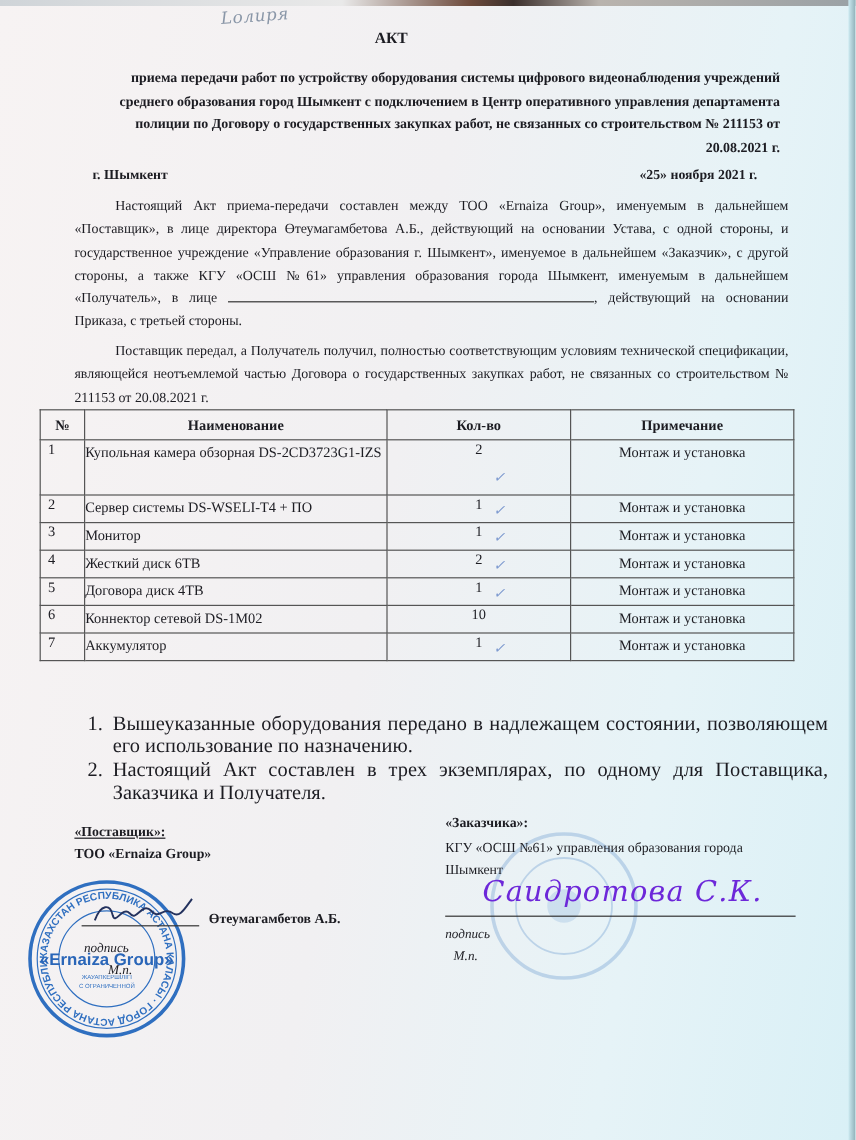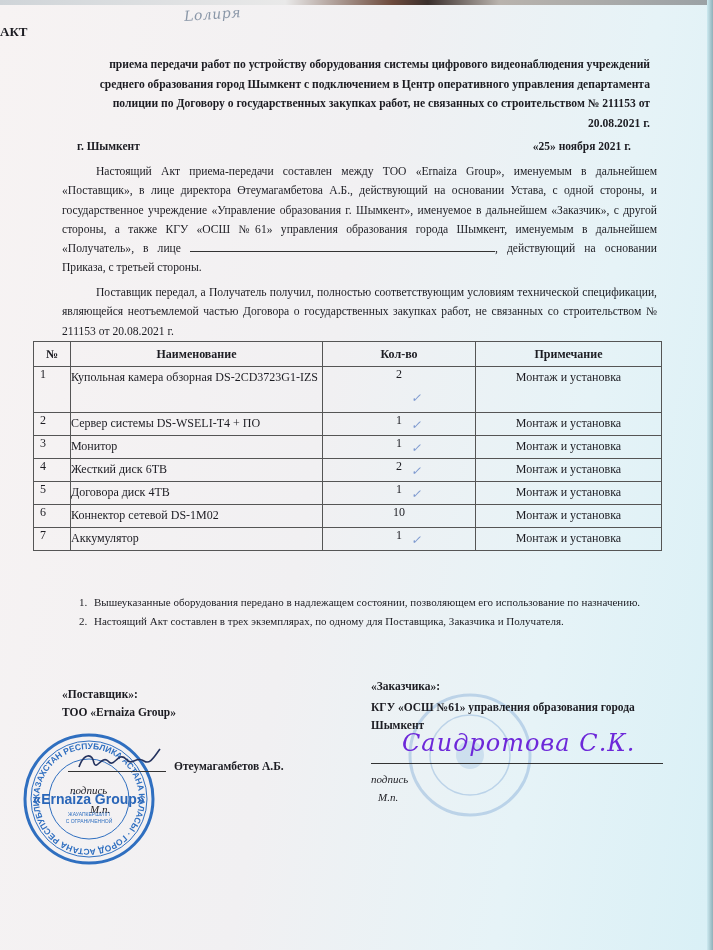--- a/index.html
+++ b/index.html
@@ -7,50 +7,50 @@
     width:713px; height:950px; overflow:hidden; position:relative;
     background: linear-gradient(100deg, #f7f3f3 0%, #f1f0f2 45%, #e6f3f7 75%, #d9f0f6 100%);
     font-family: "Liberation Serif", serif; color:#1c1c22;
   }
   .topbar { position:absolute; left:0; top:0; width:713px; height:5px;
     background: linear-gradient(90deg,#cfd4d8 0%, #e9e9e9 40%, #6d4a3c 55%, #3b2f2c 60%, #b9b3ad 70%, #9aa1a5 100%); }
   .rightedge { position:absolute; right:0; top:0; width:6px; height:950px;
     background: linear-gradient(90deg, #cdeaf1, #8fb0b8); }
   .handnote { position:absolute; left:184px; top:6px; font-family:"DejaVu Serif", serif; font-style:italic;
     color:#8a97a8; font-size:14px; transform:rotate(-4deg); letter-spacing:0.5px; }
-  .title { position:absolute; left:0; width:652px; top:24px; font-weight:bold; font-size:13px; }
+  .title { position:absolute; left:0; width:652px; top:24px; text-align:center; font-weight:bold; font-size:13px; }
   .subtitle { position:absolute; left:70px; width:580px; top:55px; text-align:right; font-weight:bold;
     font-size:11.6px; line-height:19.5px; }
   .city { position:absolute; left:62px; top:140px; font-weight:bold; font-size:11.5px;padding-left:15px; }
   .date { position:absolute; right:82px; top:140px; font-weight:bold; font-size:11.5px; }
   .para { position:absolute; left:62px; width:595px; font-size:11.6px; line-height:19.3px; text-align:justify; }
   .p1 { top:162px; }
   .p2 { top:283px; }
   .indent { display:inline-block; width:34px; }
   .blank { display:inline-block; width:305px; border-bottom:1px solid #333; height:10px; vertical-align:baseline; }
   table.items { position:absolute; left:33px; top:341px; width:629px; border-collapse:collapse; font-size:12px; }
   table.items th, table.items td { border:1px solid #555; padding:0; height:22px; vertical-align:top; }
   table.items th { font-weight:bold; text-align:center; height:24px; vertical-align:middle; }
   table.items td.num { width:30px; padding-left:6px; text-align:left; }
   table.items td.name { width:251px; line-height:21px; }
   table.items td.qty { width:152px; text-align:center; position:relative; }
   table.items td.note { text-align:center; line-height:20px; }
   .check { position:absolute; left:88px; top:5px; color:#7f9bd0; font-size:12px; font-style:italic; }
   ol.clauses { position:absolute; left:62px; top:593px; width:600px; margin:0; padding-left:28px;
-    font-size:11px; line-height:19.3px; text-align:justify; }
+    font-size:17px; line-height:19.3px; text-align:justify; }
   ol.clauses li { padding-left:4px; }
-  .sig-left-role { position:absolute; left:62px; top:688px; font-weight:bold; font-size:11.5px; }
+  .sig-left-role { position:absolute; left:62px; top:688px; font-weight:bold; font-size:11.5px;text-decoration:underline; }
   .sig-left-org { position:absolute; left:62px; top:706px; font-weight:bold; font-size:11.5px; }
   .sig-left-line { position:absolute; left:68px; top:771px; width:98px; border-bottom:1px solid #333; }
   .sig-left-name { position:absolute; left:174px; top:760px; font-weight:bold; font-size:11.5px; }
   .sig-left-caption { position:absolute; left:70px; top:784px; font-style:italic; font-size:11px; }
   .sig-left-mp { position:absolute; left:90px; top:803px; font-style:italic; font-size:11px; }
   .stamp { position:absolute; left:22px; top:732px; width:134px; height:134px; }
   .sig-right-role { position:absolute; left:371px; top:680px; font-weight:bold; font-size:11.5px; }
-  .sig-right-org { position:absolute; left:371px; top:698px; width:290px; font-weight:bold; font-size:11.5px; line-height:18px; }
+  .sig-right-org { position:absolute; left:371px; top:698px; width:290px; font-weight:normal; font-size:11.5px; line-height:18px; }
   .sig-right-line { position:absolute; left:371px; top:763px; width:292px; border-bottom:1px solid #333; }
   .sig-right-caption { position:absolute; left:371px; top:773px; font-style:italic; font-size:11px; }
   .sig-right-mp { position:absolute; left:378px; top:791px; font-style:italic; font-size:11px; }
   .sig-right-hand { position:absolute; left:370px; top:729px; font-family:"DejaVu Serif", serif; font-style:italic;
     color:#6d28d9; font-size:24px; letter-spacing:1px;margin-left:32px; }
   .stamp-right { position:absolute; left:405px; top:690px; width:130px; height:130px; opacity:0.35; }
 </style>
 </head>
 <body>
 

